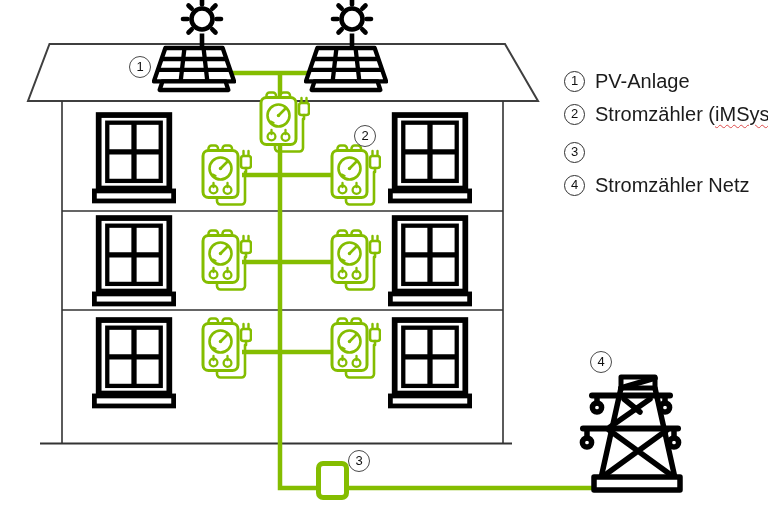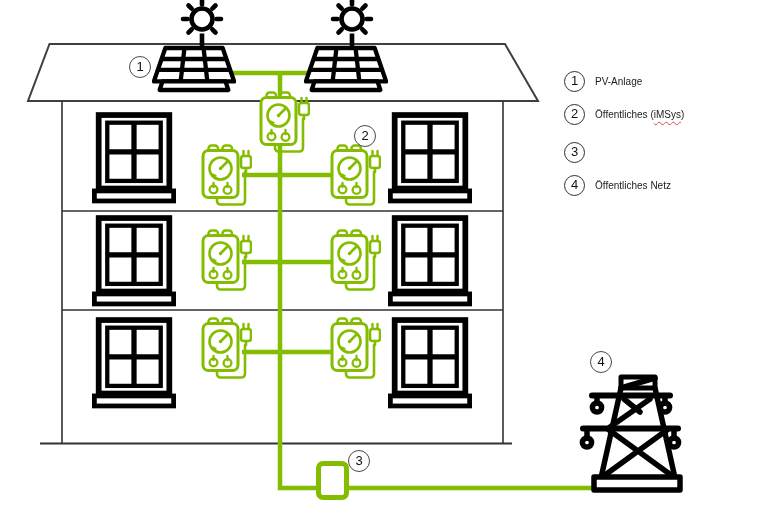--- a/index.html
+++ b/index.html
@@ -15,21 +15,21 @@
     border:1.4px solid #4a4a4a;background:#fff;box-sizing:border-box;
     font-size:13px;line-height:19px;text-align:center;color:#111;
   }
   
   .legend{position:absolute;left:564px;top:0;width:210px;height:220px;}
   .legend-row{position:absolute;left:0;display:flex;align-items:center;gap:10px;height:22px;}
   .lbadge{
     width:21px;height:21px;border-radius:50%;border:1.5px solid #2f2f2f;background:#fff;
     box-sizing:border-box;font-size:13px;line-height:18px;text-align:center;color:#111;flex:0 0 auto;
   }
-  .llabel{font-size:10px;color:#1b1b1b;white-space:nowrap;}
+  .llabel{font-size:20px;color:#1b1b1b;white-space:nowrap;}
   .squiggle{
     text-decoration:underline wavy #dd4b4b;
     text-decoration-thickness:1px;text-underline-offset:3px;text-align:center;
   }
   .meter{color:#84bd00;}
   
   .hbox{
     position:absolute;left:316px;top:461px;width:33px;height:39px;box-sizing:border-box;
     border:5px solid #84bd00;border-radius:7px;background:#fff;
   }
@@ -192,24 +192,24 @@
   <div class="badge" style="left:348px;top:450px">3</div>
   <div class="badge" style="left:590px;top:351px">4</div>
 
   <div class="legend">
     <div class="legend-row" style="top:70px">
       <span class="lbadge">1</span>
       <span class="llabel">PV-Anlage</span>
     </div>
     <div class="legend-row" style="top:103px">
       <span class="lbadge">2</span>
-      <span class="llabel"><span>Öffentliches (</span><span class="squiggle">iMSys</span><span>)</span></span>
+      <span class="llabel"><span>Stromzähler (</span><span class="squiggle">iMSys</span><span>)</span></span>
     </div>
     <div class="legend-row" style="top:141px">
       <span class="lbadge">3</span>
     </div>
     <div class="legend-row" style="top:174px">
       <span class="lbadge">4</span>
-      <span class="llabel">Öffentliches Netz</span>
+      <span class="llabel">Stromzähler Netz</span>
     </div>
   </div>
 
 </div>
 
 </body></html>

